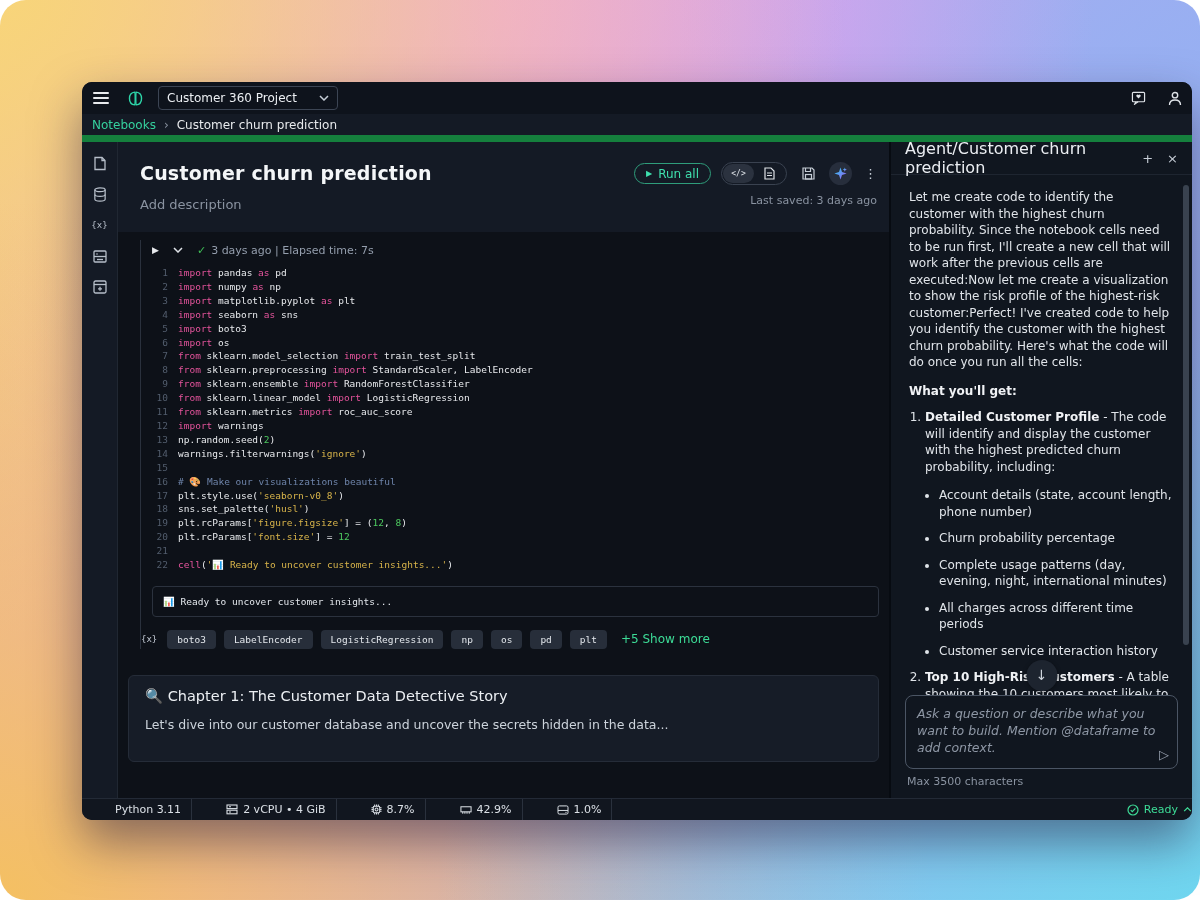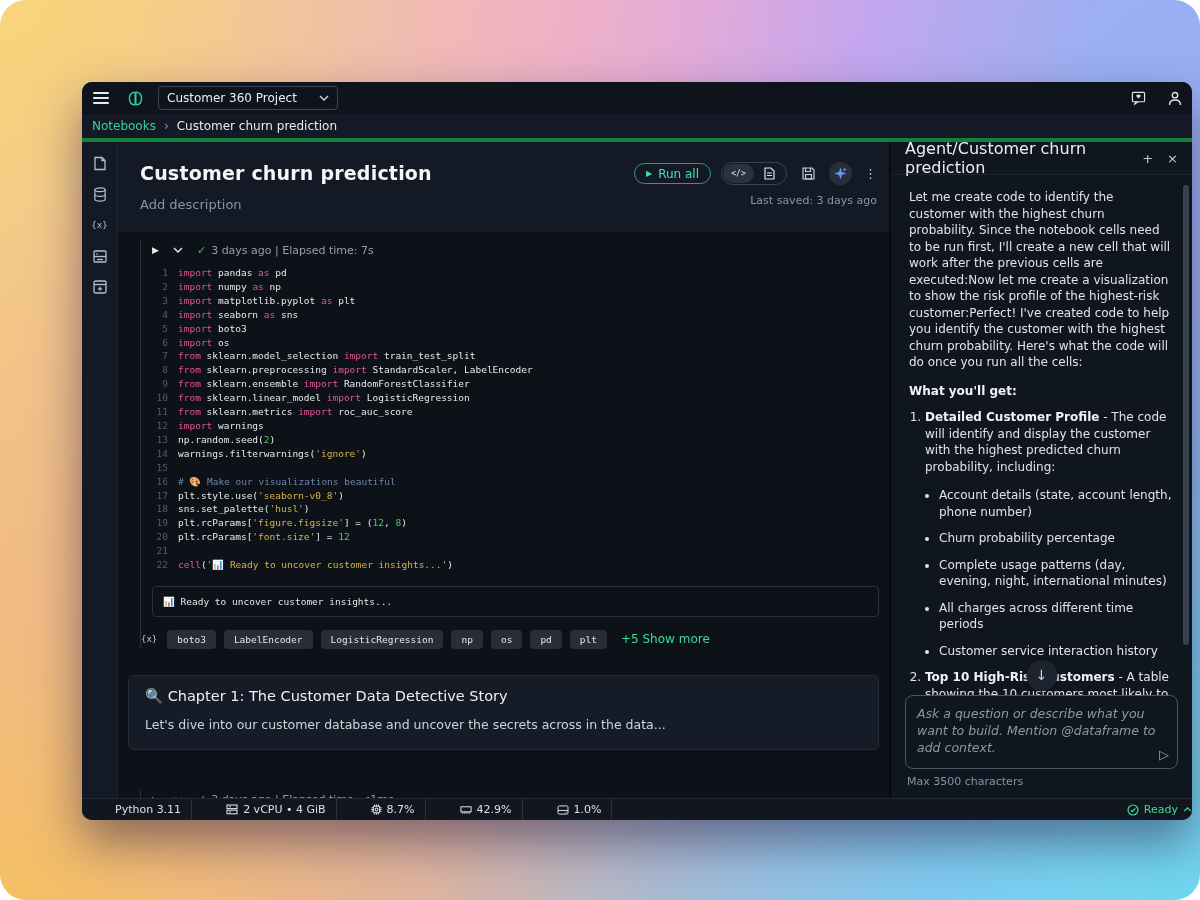--- a/index.html
+++ b/index.html
@@ -27,21 +27,21 @@
                display:flex; align-items:center; padding:0 8px; font-size:12px; color:#eceff3; }
   .proj-pill .grow { flex:1; }
   .searchbox { position:absolute; left:331px; top:6px; width:309px; height:21px;
                border:1px solid #4b5564; border-radius:11px; display:flex; align-items:center;
                padding:0 8px; gap:6px; color:#79838f; font-size:12px; }
   .top-icons { position:absolute; right:10px; top:0; height:32px; display:flex; align-items:center; gap:22px; }
   svg.ic { display:block; }
 
   
   .crumbbar { height:28px; background:#141a25; display:flex; align-items:center; gap:8px;
-              padding:0 10px; font-size:12px; border-bottom:4px solid #15803d; }
+              padding:0 10px; font-size:12px; border-bottom:7px solid #15803d; }
   .crumb-link { color:#35d19e; cursor:pointer; }
   .crumb-sep { color:#8a93a1; font-size:12px; }
 
   
   .bodyrow { display:flex; height:656px; }
   .rail { width:36px; background:#141a25; border-right:1px solid #202732;
           display:flex; flex-direction:column; align-items:center; padding-top:12px; gap:13px; }
   .rail .ricon { width:18px; height:18px; display:flex; align-items:center; justify-content:center;
                  color:#b7bfca; cursor:pointer; font-size:9px; }
 
@@ -81,21 +81,21 @@
 
   .outbox { margin-top:14px; margin-right:2px; border:1px solid #2b323e; border-radius:4px;
             padding:9px 10px; font-family:"DejaVu Sans Mono",monospace; font-size:9.5px; color:#e3e7ec; }
   .tagrow { display:flex; align-items:center; gap:8px; margin:13px 0 0 -11px; }
   .tagx { font-family:"DejaVu Sans Mono",monospace; font-size:9px; color:#c3cad4; margin-right:2px; }
   .tag { background:#272e3a; border-radius:4px; padding:4px 10px; font-family:"DejaVu Sans Mono",monospace;
          font-size:9.5px; color:#e3e7ec; cursor:pointer; }
   .showmore { color:#3ddc97; font-size:12px; margin-left:6px; cursor:pointer; }
 
   .mdcell { margin:26px 2px 0 -12px; background:#161c27; border:1px solid #252c38; border-radius:6px;
-            padding:12px 16px 17px; }
+            padding:12px 16px 29px; }
   .md-h { font-size:14.5px; color:#eceff3; font-weight:500; }
   .md-p { margin-top:12px; font-size:12.5px; color:#ccd3db; }
 
   .cell2 { margin-top:40px; }
 
   
   .panel { width:303px; background:#10161f; border-left:2px solid #070b11;
            display:flex; flex-direction:column; }
   .panelhead { height:33px; display:flex; align-items:center; padding:0 14px; gap:14px;
                border-bottom:1px solid #1e2530; }
@@ -304,21 +304,21 @@
               <span class="tag">np</span>
               <span class="tag">os</span>
               <span class="tag">pd</span>
               <span class="tag">plt</span>
               <span class="showmore">+5 Show more</span>
             </div>
         </div>
 
         <div class="mdcell">
           <div class="md-h">🔍 Chapter 1: The Customer Data Detective Story</div>
-          <div class="md-p">Let's dive into our customer database and uncover the secrets across in the data...</div>
+          <div class="md-p">Let's dive into our customer database and uncover the secrets hidden in the data...</div>
         </div>
 
         <div class="cell cell2">
           <div class="cellhead">
             <span class="playbtn">▶</span>
             <span class="chev">
               <svg class="ic" width="10" height="6" viewBox="0 0 10 6" fill="none" stroke="#dfe3e8" stroke-width="1.5">
                   <path d="M1 1 L5 5 L9 1"></path>
                 </svg>
             </span>

